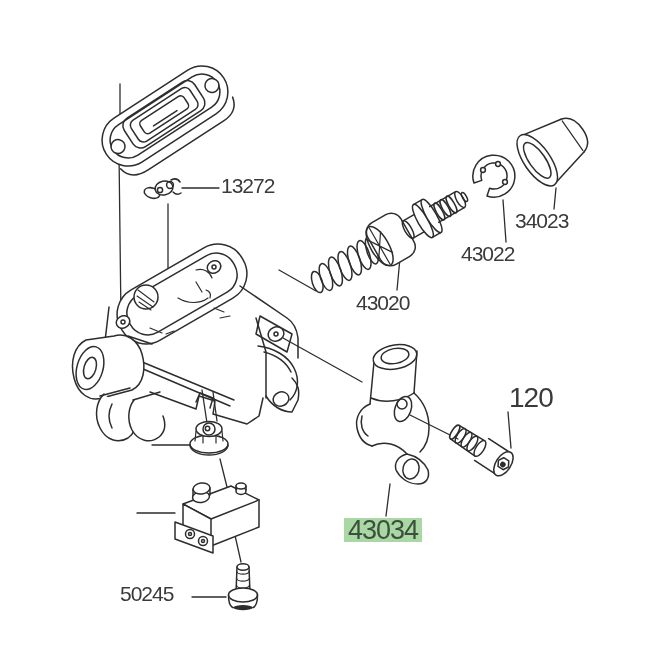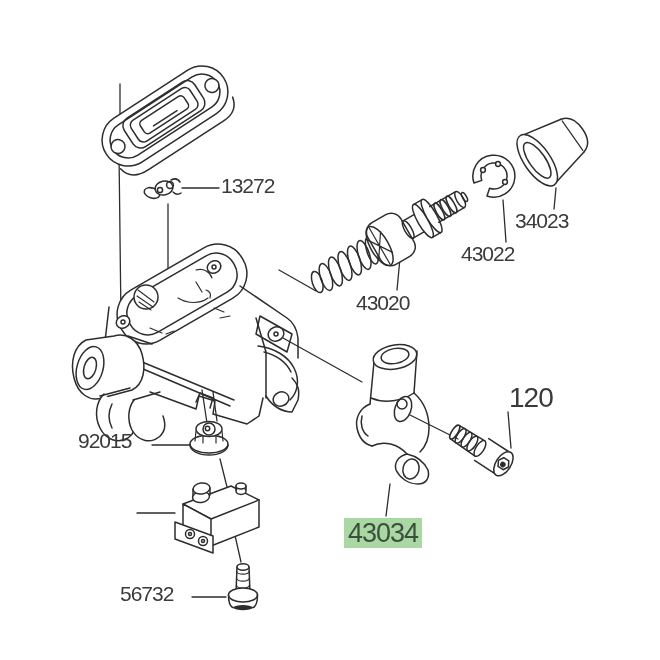--- a/index.html
+++ b/index.html
@@ -19,21 +19,21 @@
   .part-label{
     position:absolute;
     font-family:"Liberation Sans",sans-serif;
     font-size:21px;line-height:1;letter-spacing:-1px;
     color:var(--label);white-space:nowrap;cursor:pointer;
     font-weight:400;
   }
   .part-label.small{font-size:28px;}
   .part-label.highlight{
     background:var(--hl-bg);color:var(--hl-text);
-    width:78px;height:30px;display:flex;align-items:center;justify-content:center;
+    width:78px;height:24px;display:flex;align-items:center;justify-content:center;
     font-size:27px;
   }
 </style>
 </head>
 <body>
 
 <div class="stage">
 
   <svg width="660" height="660" viewBox="0 0 660 660" fill="none" stroke="currentColor" stroke-width="1.5" stroke-linecap="round" stroke-linejoin="round">
 
@@ -233,15 +233,14 @@
       <path d="M232.5,607.5 C236,611 250,611 253.5,607.5 C250,604 236,604 232.5,607.5 Z" fill="currentColor" stroke="none"></path>
     </g>
   </svg>
 
   <div class="part-label" style="left:221px;top:175px;">13272</div>
   <div class="part-label" style="left:356px;top:292px;">43020</div>
   <div class="part-label" style="left:461px;top:243px;">43022</div>
   <div class="part-label" style="left:515px;top:210px;">34023</div>
   <div class="part-label small" style="left:489px;top:384px;margin-left:20px;">120</div>
   <div class="part-label highlight" style="left:344px;top:518px;">43034</div>
-  <div class="part-label" style="left:78px;top:430px;">92015</div>
-  <div class="part-label" style="left:120px;top:583px;">56732</div>
+  <div class="part-label" style="left:120px;top:583px;">50245</div>
 </div>
 
 </body></html>

